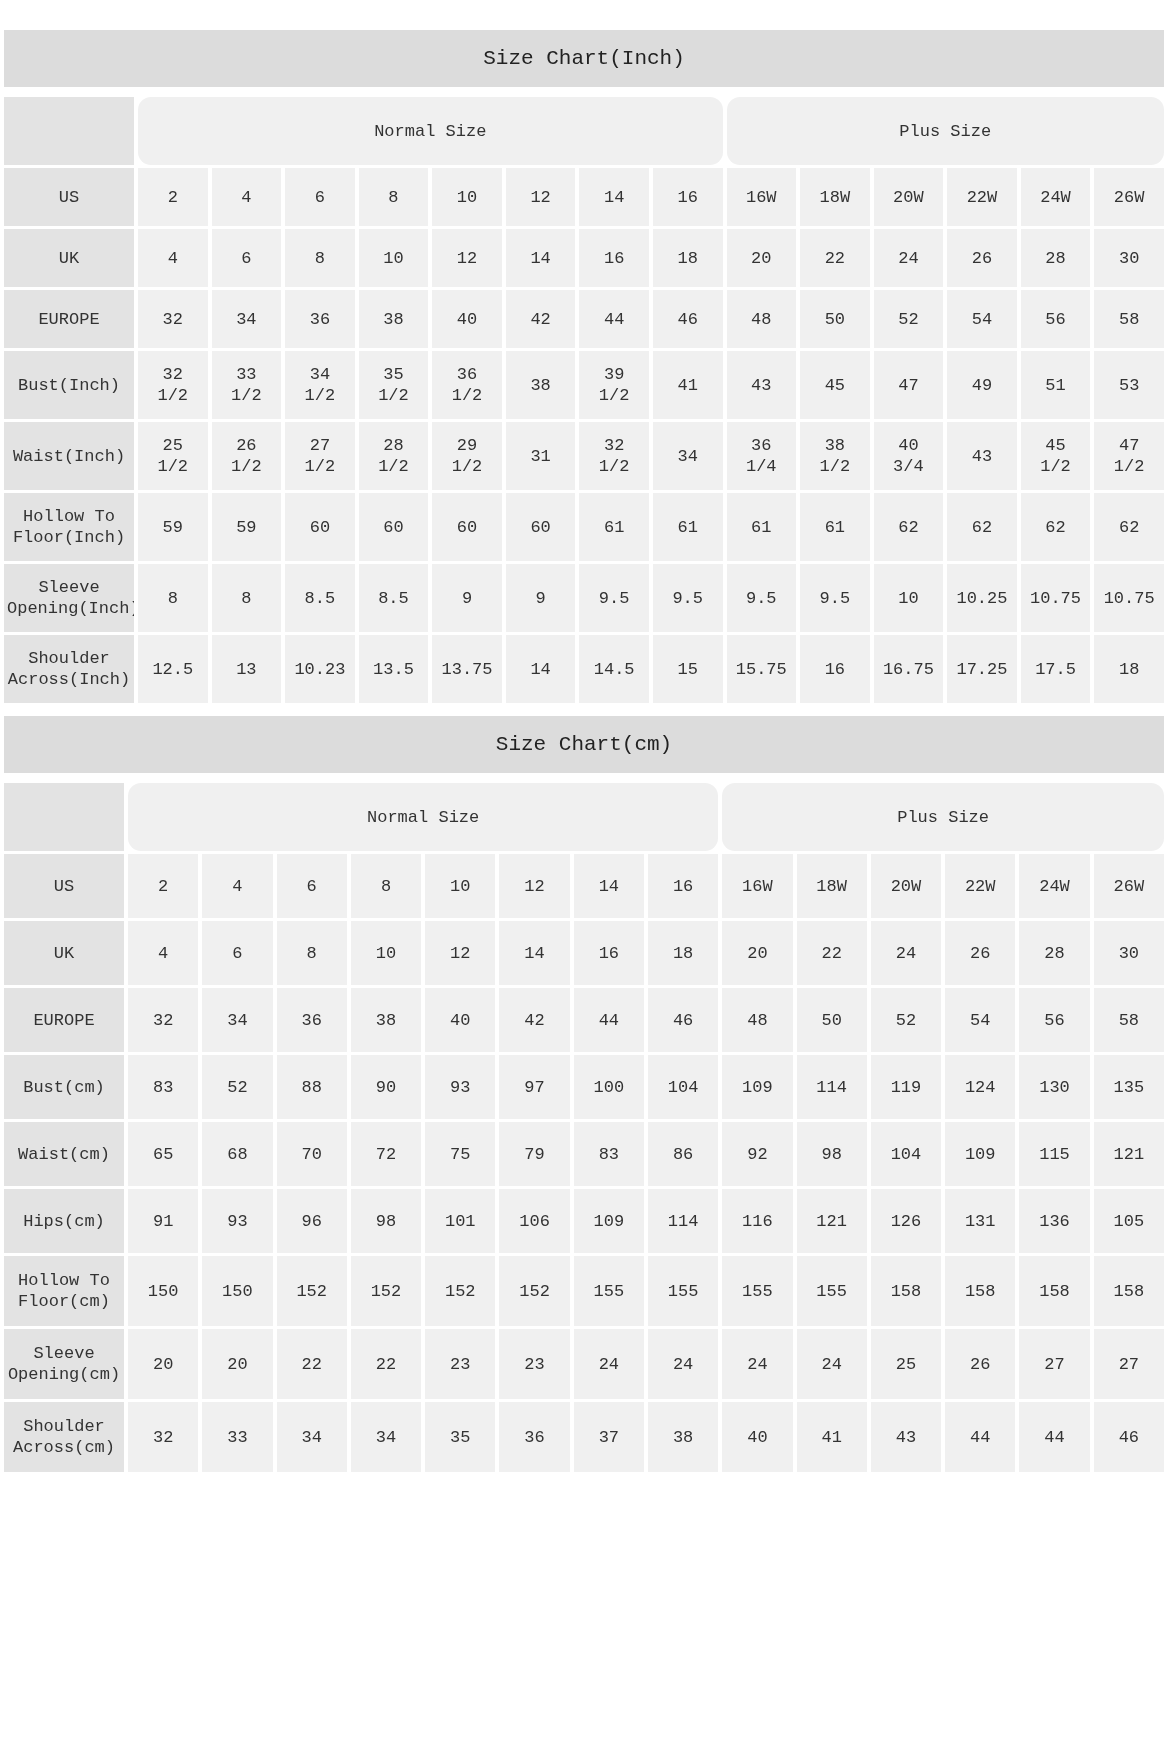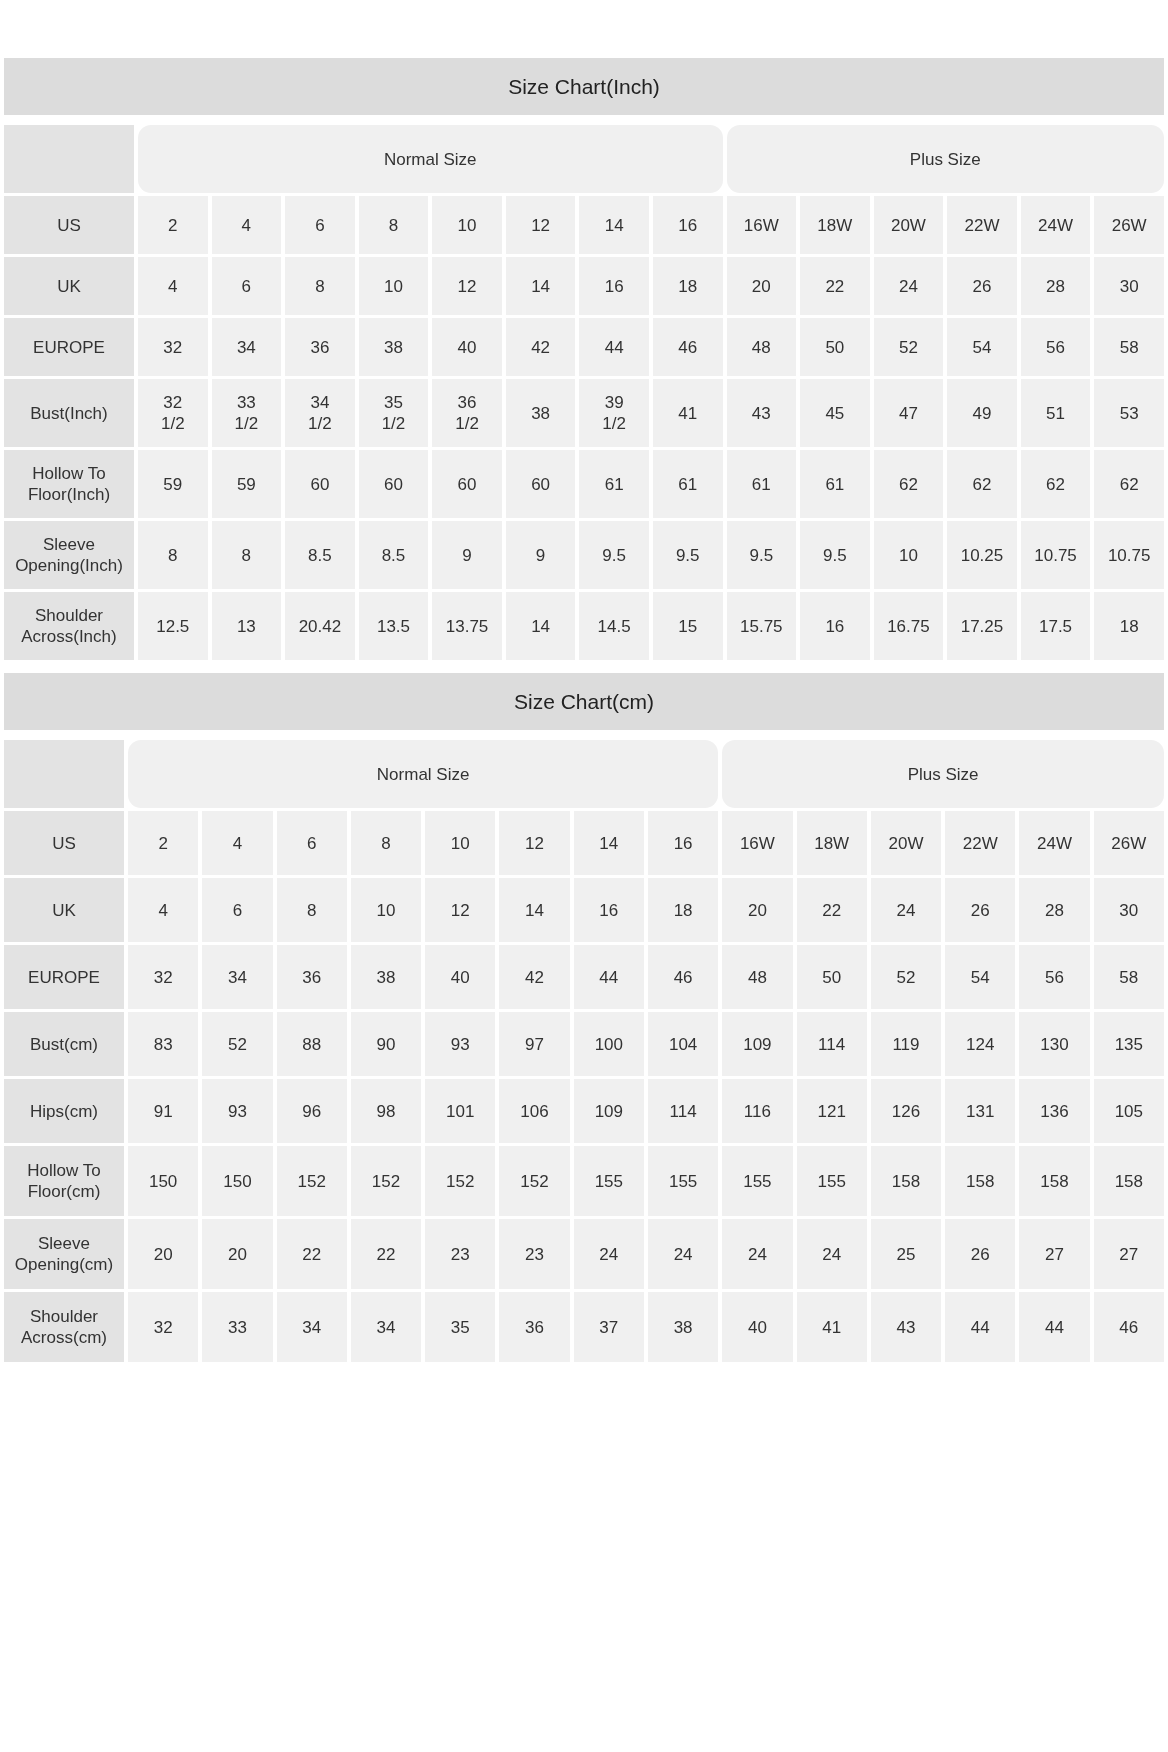--- a/index.html
+++ b/index.html
@@ -6,21 +6,22 @@
     margin: 0;
     padding: 0;
     background: #ffffff;
     font-family: "Liberation Sans", sans-serif;
     color: #333333;
   }
   .page {
     box-sizing: border-box;
     width: 1168px;
     margin: 0 auto;
-    padding: 58px 4px 60px 4px;
+    padding: 30px 4px 60px 4px;
+    font-family: Liberation Mono, monospace;
   }
   .size-chart { margin-bottom: 10px; }
   .title-bar {
     background: #dcdcdc;
     color: #222222;
     text-align: center;
     font-size: 21px;
     line-height: 25px;
     padding: 16px 0;
     margin-bottom: 7px;
@@ -138,20 +139,48 @@
 1/2</td>
             <td class="data-cell">41</td>
             <td class="data-cell">43</td>
             <td class="data-cell">45</td>
             <td class="data-cell">47</td>
             <td class="data-cell">49</td>
             <td class="data-cell">51</td>
             <td class="data-cell">53</td>
           </tr>
           <tr>
+            <th class="label-cell">Waist(Inch)</th>
+            <td class="data-cell">25
+1/2</td>
+            <td class="data-cell">26
+1/2</td>
+            <td class="data-cell">27
+1/2</td>
+            <td class="data-cell">28
+1/2</td>
+            <td class="data-cell">29
+1/2</td>
+            <td class="data-cell">31</td>
+            <td class="data-cell">32
+1/2</td>
+            <td class="data-cell">34</td>
+            <td class="data-cell">36
+1/4</td>
+            <td class="data-cell">38
+1/2</td>
+            <td class="data-cell">40
+3/4</td>
+            <td class="data-cell">43</td>
+            <td class="data-cell">45
+1/2</td>
+            <td class="data-cell">47
+1/2</td>
+          </tr>
+          <tr>
             <th class="label-cell">Hollow To
 Floor(Inch)</th>
             <td class="data-cell">59</td>
             <td class="data-cell">59</td>
             <td class="data-cell">60</td>
             <td class="data-cell">60</td>
             <td class="data-cell">60</td>
             <td class="data-cell">60</td>
             <td class="data-cell">61</td>
             <td class="data-cell">61</td>
@@ -178,21 +207,21 @@
             <td class="data-cell">10</td>
             <td class="data-cell">10.25</td>
             <td class="data-cell">10.75</td>
             <td class="data-cell">10.75</td>
           </tr>
           <tr>
             <th class="label-cell">Shoulder
 Across(Inch)</th>
             <td class="data-cell">12.5</td>
             <td class="data-cell">13</td>
-            <td class="data-cell">20.42</td>
+            <td class="data-cell">10.23</td>
             <td class="data-cell">13.5</td>
             <td class="data-cell">13.75</td>
             <td class="data-cell">14</td>
             <td class="data-cell">14.5</td>
             <td class="data-cell">15</td>
             <td class="data-cell">15.75</td>
             <td class="data-cell">16</td>
             <td class="data-cell">16.75</td>
             <td class="data-cell">17.25</td>
             <td class="data-cell">17.5</td>
@@ -279,20 +308,37 @@
             <td class="data-cell">100</td>
             <td class="data-cell">104</td>
             <td class="data-cell">109</td>
             <td class="data-cell">114</td>
             <td class="data-cell">119</td>
             <td class="data-cell">124</td>
             <td class="data-cell">130</td>
             <td class="data-cell">135</td>
           </tr>
           <tr>
+            <th class="label-cell">Waist(cm)</th>
+            <td class="data-cell">65</td>
+            <td class="data-cell">68</td>
+            <td class="data-cell">70</td>
+            <td class="data-cell">72</td>
+            <td class="data-cell">75</td>
+            <td class="data-cell">79</td>
+            <td class="data-cell">83</td>
+            <td class="data-cell">86</td>
+            <td class="data-cell">92</td>
+            <td class="data-cell">98</td>
+            <td class="data-cell">104</td>
+            <td class="data-cell">109</td>
+            <td class="data-cell">115</td>
+            <td class="data-cell">121</td>
+          </tr>
+          <tr>
             <th class="label-cell">Hips(cm)</th>
             <td class="data-cell">91</td>
             <td class="data-cell">93</td>
             <td class="data-cell">96</td>
             <td class="data-cell">98</td>
             <td class="data-cell">101</td>
             <td class="data-cell">106</td>
             <td class="data-cell">109</td>
             <td class="data-cell">114</td>
             <td class="data-cell">116</td>

